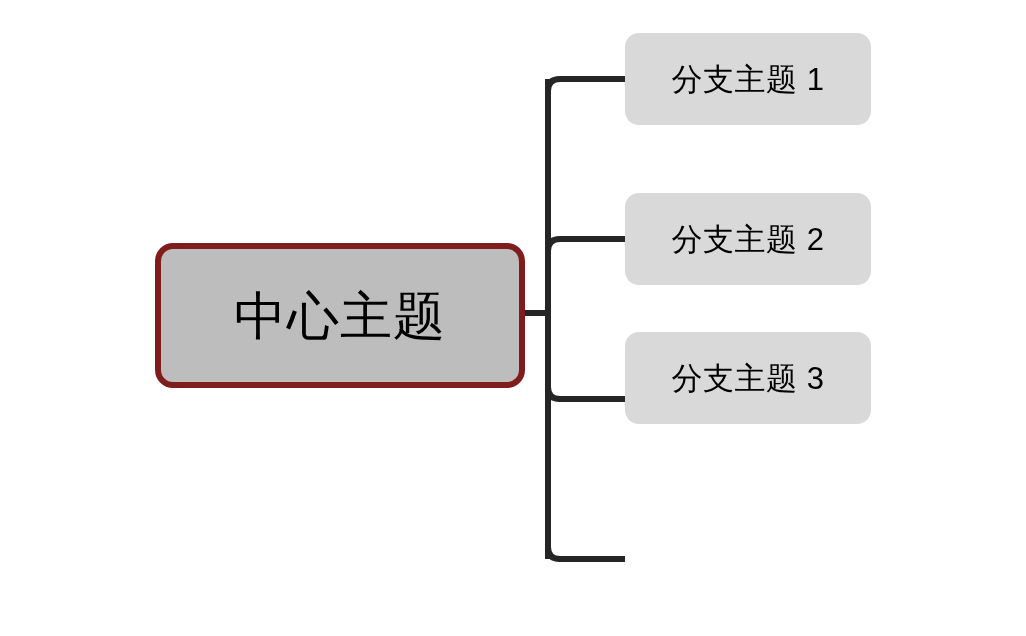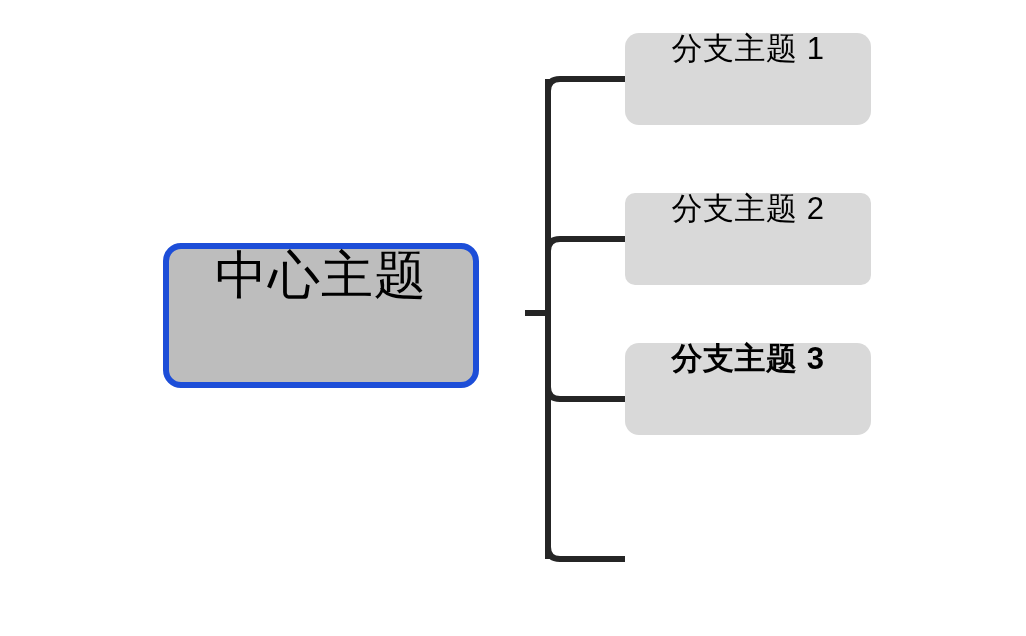--- a/index.html
+++ b/index.html
@@ -21,57 +21,57 @@
     left: 0;
     top: 0;
     width: 1026px;
     height: 636px;
     pointer-events: none;
   }
   .node {
     position: absolute;
     box-sizing: border-box;
     display: flex;
-    align-items: flex-start;
+    align-items: center;
     justify-content: center;
     border-radius: 14px;
     color: #000000;
     white-space: nowrap;
   }
   .node-label {
     display: block;
     line-height: 1;
   }
   #central-node {
-    left: 163px;
+    left: 155px;
     top: 243px;
-    width: 316px;
+    width: 370px;
     height: 145px;
     background: #bdbdbd;
-    border: 6px solid #1d4ed8;
+    border: 6px solid #7f1d1d;
     border-radius: 18px;
   }
   #central-node .node-label {
     font-size: 52px;
     letter-spacing: 1px;
   }
   .branch-node {
     left: 625px;
     width: 246px;
     height: 92px;
     background: #d9d9d9;
     border: none;
   }
   .branch-node .node-label {
     font-size: 31px;
     letter-spacing: 0.5px;
   }
   #branch-node-0 { top: 33px; }
-  #branch-node-1 { top: 193px; border-radius: 10px; }
-  #branch-node-2 { top: 343px; font-weight: bold; }
+  #branch-node-1 { top: 193px; }
+  #branch-node-2 { top: 332px; }
   #branch-node-3 { top: 513px; }
 </style>
 </head>
 <body>
 
 <div id="canvas">
 
   <svg id="connector-layer" viewBox="0 0 1026 636" width="1026" height="636" xmlns="http://www.w3.org/2000/svg">
     <g fill="none" stroke="#252525" stroke-width="6" stroke-linecap="butt" stroke-linejoin="round">
       <path d="M 525 313 L 548 313"></path>

